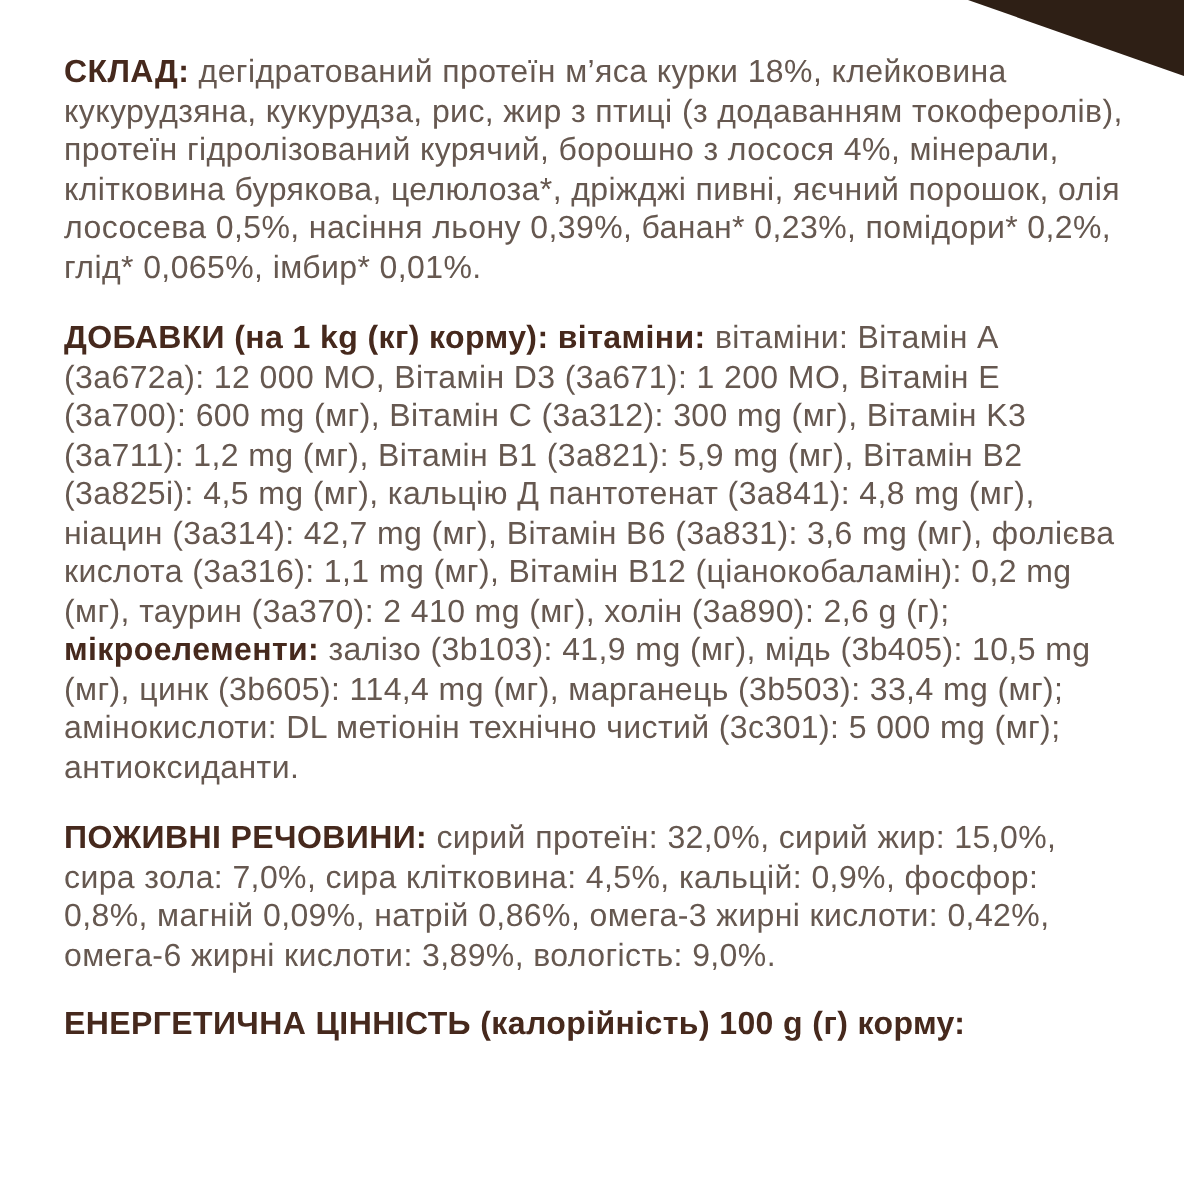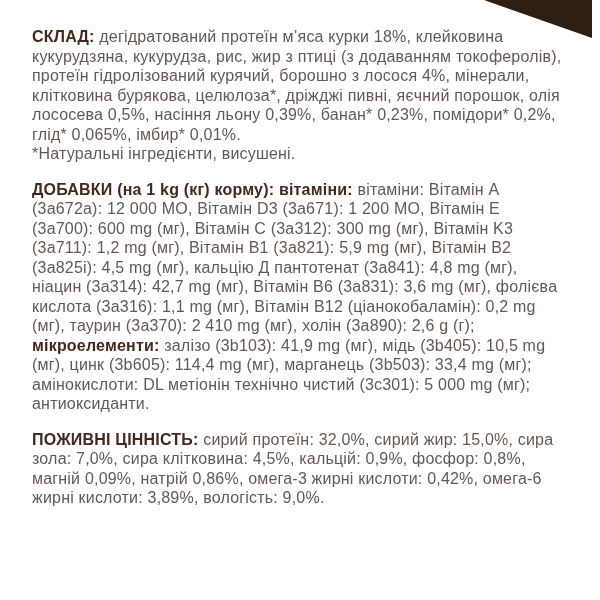--- a/index.html
+++ b/index.html
@@ -50,27 +50,27 @@
 </style>
 </head>
 <body>
 
 <div class="page">
 
   <div class="corner"></div>
 
   <div class="sec">
     <p><span class="b">СКЛАД: </span><span>дегідратований протеїн м’яса курки 18%, клейковина кукурудзяна, кукурудза, рис, жир з птиці (з додаванням токоферолів), протеїн гідролізований курячий, борошно з лосося 4%, мінерали, клітковина бурякова, целюлоза*, дріжджі пивні, яєчний порошок, олія лососева 0,5%, насіння льону 0,39%, банан* 0,23%, помідори* 0,2%, глід* 0,065%, імбир* 0,01%.</span></p>
-    <p>*Натуральні інгредієнти, висушені.</p>
   </div>
 
   <div class="sec">
     <p><span class="b">ДОБАВКИ (на 1 kg (кг) корму): </span><span class="b">вітаміни: </span><span>вітаміни: Вітамін A (3a672a): 12 000 МО, Вітамін D3 (3a671): 1 200 МО, Вітамін E (3a700): 600 mg (мг),  Вітамін C (3a312): 300 mg (мг),  Вітамін K3 (3a711): 1,2 mg (мг), Вітамін B1 (3a821): 5,9 mg (мг), Вітамін B2 (3a825i): 4,5 mg (мг), кальцію Д пантотенат (3a841): 4,8 mg (мг), ніацин (3a314): 42,7 mg (мг), Вітамін B6 (3a831): 3,6 mg (мг), фолієва кислота (3a316): 1,1 mg (мг), Вітамін B12 (ціанокобаламін): 0,2 mg (мг), таурин (3a370): 2 410 mg (мг), холін (3a890): 2,6 g (г); </span><span class="b">мікроелементи: </span><span>залізо (3b103): 41,9 mg (мг), мідь (3b405): 10,5 mg (мг), цинк (3b605): 114,4 mg (мг), марганець (3b503): 33,4 mg (мг); амінокислоти: DL метіонін технічно чистий (3c301): 5 000 mg (мг); антиоксиданти.</span></p>
   </div>
 
   <div class="sec">
-    <p><span class="b">ПОЖИВНІ ЦІННІСТЬ: </span><span>сирий протеїн: 32,0%, сирий жир: 15,0%, сира зола: 7,0%, сира клітковина: 4,5%, кальцій: 0,9%, фосфор: 0,8%, магній 0,09%, натрій 0,86%, омега-3 жирні кислоти: 0,42%, омега-6 жирні кислоти: 3,89%, вологість: 9,0%.</span></p>
+    <p><span class="b">ПОЖИВНІ РЕЧОВИНИ: </span><span>сирий протеїн: 32,0%, сирий жир: 15,0%, сира зола: 7,0%, сира клітковина: 4,5%, кальцій: 0,9%, фосфор: 0,8%, магній 0,09%, натрій 0,86%, омега-3 жирні кислоти: 0,42%, омега-6 жирні кислоти: 3,89%, вологість: 9,0%.</span></p>
   </div>
 
   <div class="sec tight">
+    <p><span class="b">ЕНЕРГЕТИЧНА ЦІННІСТЬ (калорійність) 100 g (г) корму:</span></p>
   </div>
 
 </div>
 
 </body></html>

